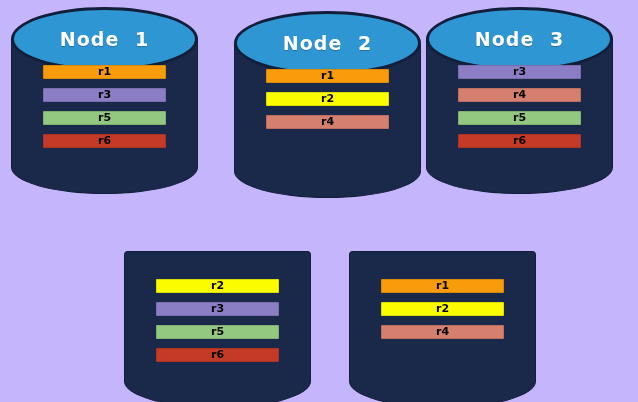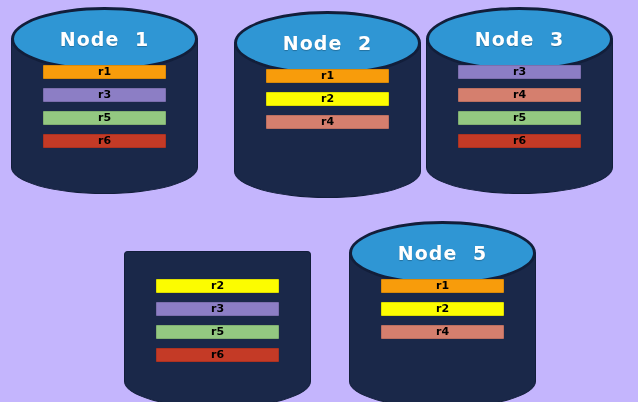--- a/index.html
+++ b/index.html
@@ -120,22 +120,19 @@
       <div class="cyl-body"></div>
       <div class="bars">
         <div class="bar" style="background: rgb(252, 252, 0); color: rgb(0, 0, 0);">r2</div>
         <div class="bar" style="background: rgb(140, 126, 197); color: rgb(0, 0, 0);">r3</div>
         <div class="bar" style="background: rgb(147, 200, 129); color: rgb(0, 0, 0);">r5</div>
         <div class="bar" style="background: rgb(196, 58, 38); color: rgb(0, 0, 0);">r6</div>
       </div>
     </div>
     <div class="cylinder" style="left: 349px; top: 221px; --body-color: #1A2849; --body-border: #121E3A; --top-color: #2F96D4;">
       <div class="cyl-body"></div>
-      <div class="cyl-top">
-        <span class="node-label" style="color: rgb(255, 255, 255);">Node 5</span>
-      </div>
       <div class="bars">
         <div class="bar" style="background: rgb(248, 156, 11); color: rgb(0, 0, 0);">r1</div>
         <div class="bar" style="background: rgb(252, 252, 0); color: rgb(0, 0, 0);">r2</div>
         <div class="bar" style="background: rgb(213, 127, 110); color: rgb(0, 0, 0);">r4</div>
       </div>
     </div>
   </div>
 
 </body></html>

